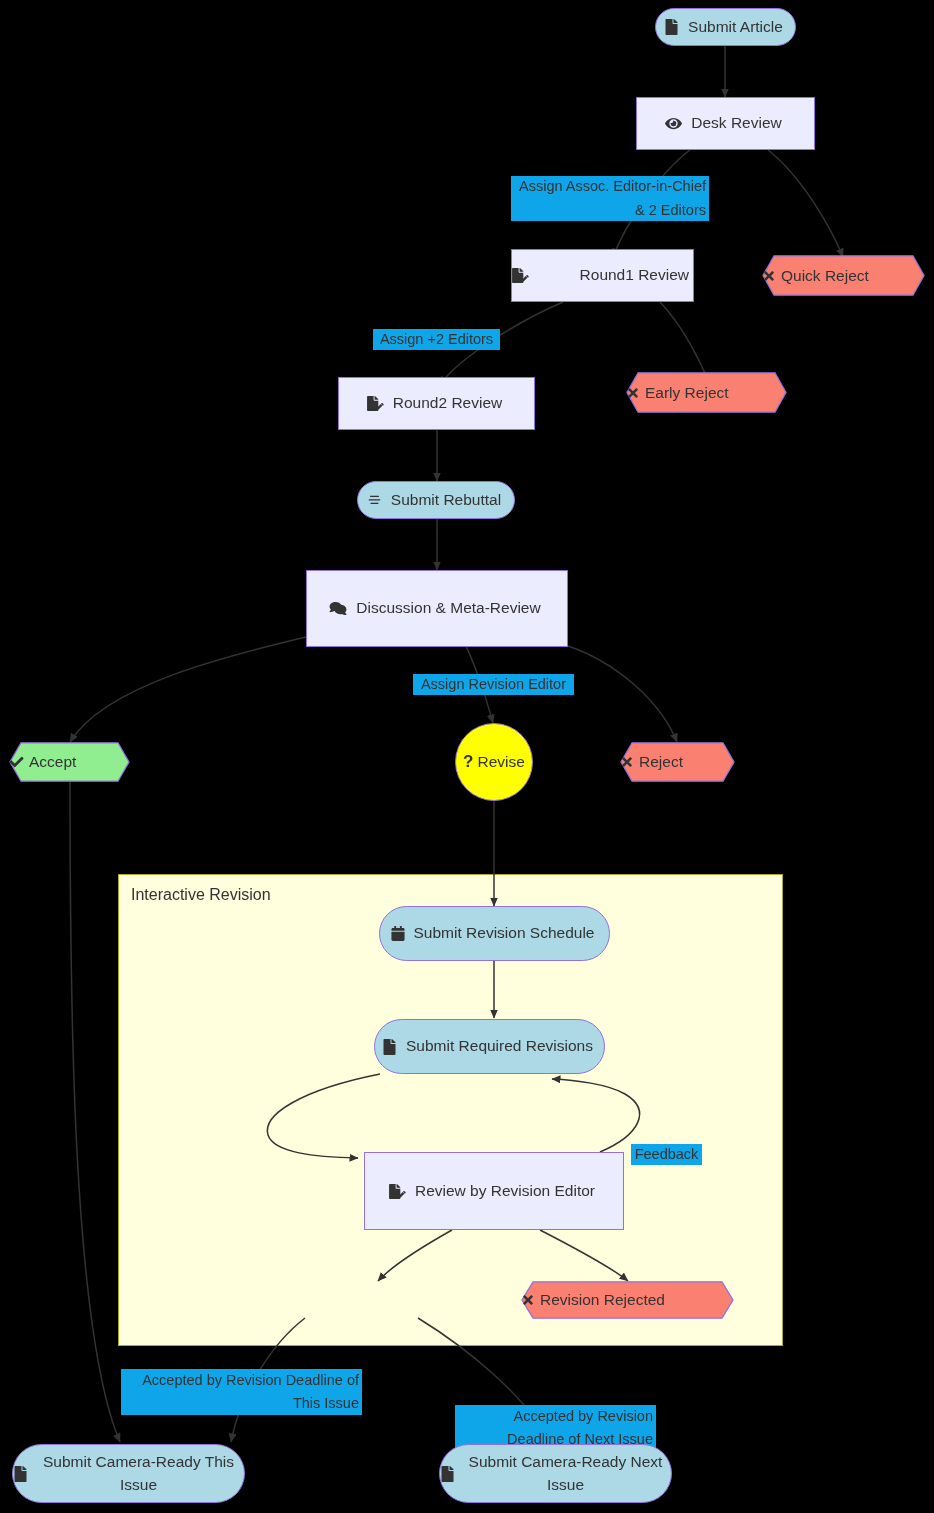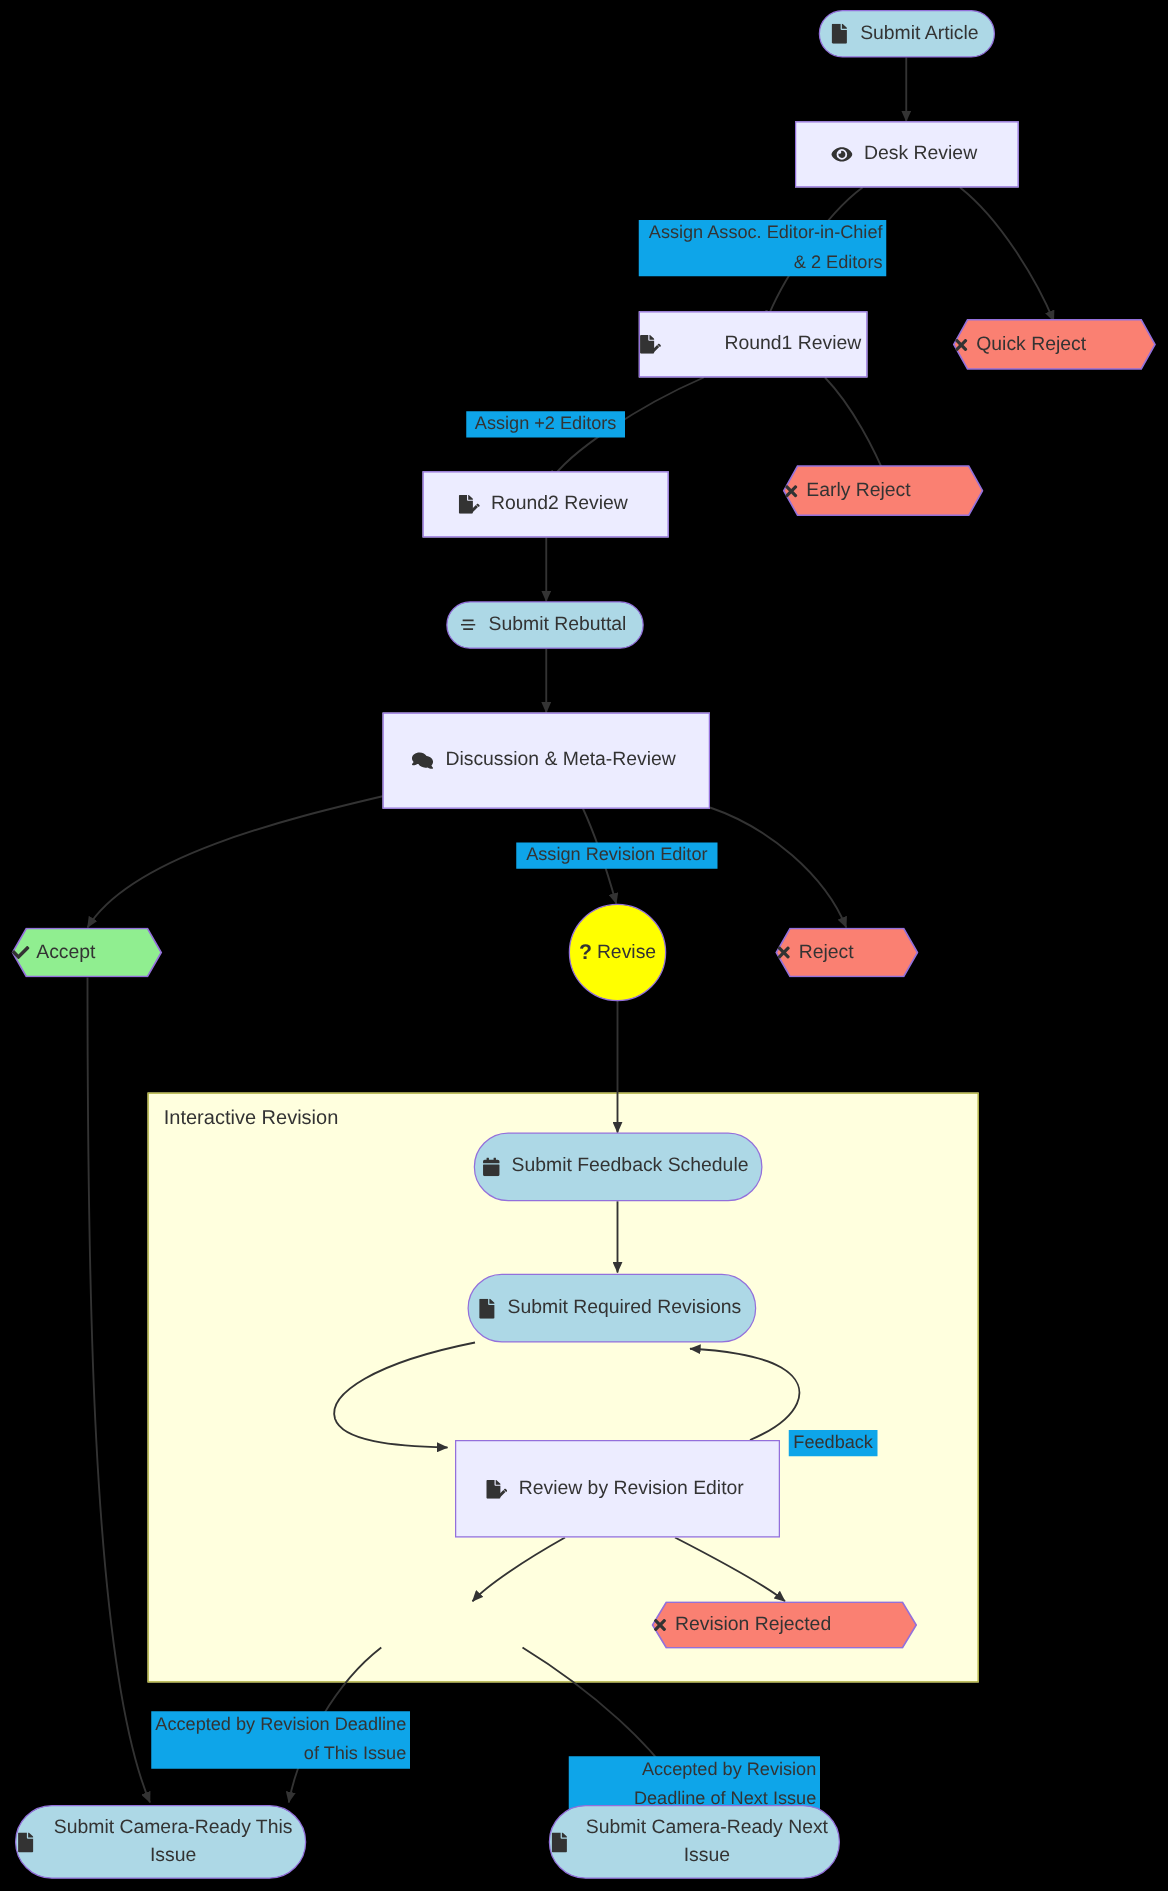--- a/index.html
+++ b/index.html
@@ -87,21 +87,21 @@
       <path d="M418,1318 C470,1350 527,1398 550,1442"></path>
 
       <path d="M70,782 C70,1000 72,1330 120,1442"></path>
     </g>
   </svg>
 
   <div class="elabel" style="left:511px;top:176px;width:198px;height:45px;display:flex;align-items:center;justify-content:center;">Assign Assoc. Editor-in-Chief &amp; 2 Editors</div>
   <div class="elabel" style="left:373px;top:329px;width:127px;height:21px;display:flex;align-items:center;justify-content:center;">Assign +2 Editors</div>
   <div class="elabel" style="left:413px;top:674px;width:161px;height:21px;display:flex;align-items:center;justify-content:center;">Assign Revision Editor</div>
   <div class="elabel" style="left:631px;top:1103px;width:71px;height:21px;display:flex;align-items:center;justify-content:center;margin-top:41px;">Feedback</div>
-  <div class="elabel" style="left:121px;top:1369px;width:207px;height:46px;display:flex;align-items:center;justify-content:center;">Accepted by Revision Deadline of This Issue</div>
+  <div class="elabel" style="left:121px;top:1369px;width:241px;height:46px;display:flex;align-items:center;justify-content:center;">Accepted by Revision Deadline of This Issue</div>
   <div class="elabel" style="left:455px;top:1369px;width:201px;height:46px;display:flex;align-items:center;justify-content:center;margin-top:36px;">Accepted by Revision Deadline of Next Issue</div>
 
   <div class="node stadium" style="left:655px;top:8px;width:141px;height:38px;">
     <span class="ico">
       <svg width="15" height="16" viewBox="0 0 384 512">
           <path fill="#333" d="M224 136V0H24C10.7 0 0 10.7 0 24v464c0 13.3 10.7 24 24 24h336c13.3 0 24-10.7 24-24V160H248c-13.2 0-24-10.8-24-24zm65.2 180.5l-71-71c-9.4-9.4-24.6-9.4-33.9 0l-71 71c-15.1 15.1-4.4 41 17 41H160v80c0 8.8 7.2 16 16 16h32c8.8 0 16-7.2 16-16v-80h29.8c21.4 0 32.1-25.9 17-41zM384 121.9v-6.1c0-6.4-2.5-12.5-7-17L279.1 7c-4.5-4.5-10.6-7-17-7H256v128h128z"></path>
         </svg>
     </span>
     <span class="lbl">Submit Article</span>
   </div>
@@ -213,21 +213,21 @@
       <span>Reject</span>
     </div>
   </div>
 
   <div class="node stadium" style="left:379px;top:906px;width:231px;height:55px;border-radius:28px;">
     <span class="ico">
       <svg width="14" height="15" viewBox="0 0 448 512">
           <path fill="#333" d="M12 192h424c6.6 0 12 5.4 12 12v260c0 26.5-21.5 48-48 48H48c-26.5 0-48-21.5-48-48V204c0-6.6 5.4-12 12-12zm436-44v-36c0-26.5-21.5-48-48-48h-48V12c0-6.6-5.4-12-12-12h-40c-6.6 0-12 5.4-12 12v52H160V12c0-6.6-5.4-12-12-12h-40c-6.6 0-12 5.4-12 12v52H48C21.5 64 0 85.5 0 112v36c0 6.6 5.4 12 12 12h424c6.6 0 12-5.4 12-12z"></path>
         </svg>
     </span>
-    <span class="lbl">Submit Feedback Schedule</span>
+    <span class="lbl">Submit Revision Schedule</span>
   </div>
 
   <div class="node stadium" style="left:374px;top:1019px;width:231px;height:55px;border-radius:28px;">
     <span class="ico">
       <svg width="15" height="16" viewBox="0 0 384 512">
           <path fill="#333" d="M224 136V0H24C10.7 0 0 10.7 0 24v464c0 13.3 10.7 24 24 24h336c13.3 0 24-10.7 24-24V160H248c-13.2 0-24-10.8-24-24zm65.2 180.5l-71-71c-9.4-9.4-24.6-9.4-33.9 0l-71 71c-15.1 15.1-4.4 41 17 41H160v80c0 8.8 7.2 16 16 16h32c8.8 0 16-7.2 16-16v-80h29.8c21.4 0 32.1-25.9 17-41zM384 121.9v-6.1c0-6.4-2.5-12.5-7-17L279.1 7c-4.5-4.5-10.6-7-17-7H256v128h128z"></path>
         </svg>
     </span>
     <span class="lbl">Submit Required Revisions</span>
   </div>

